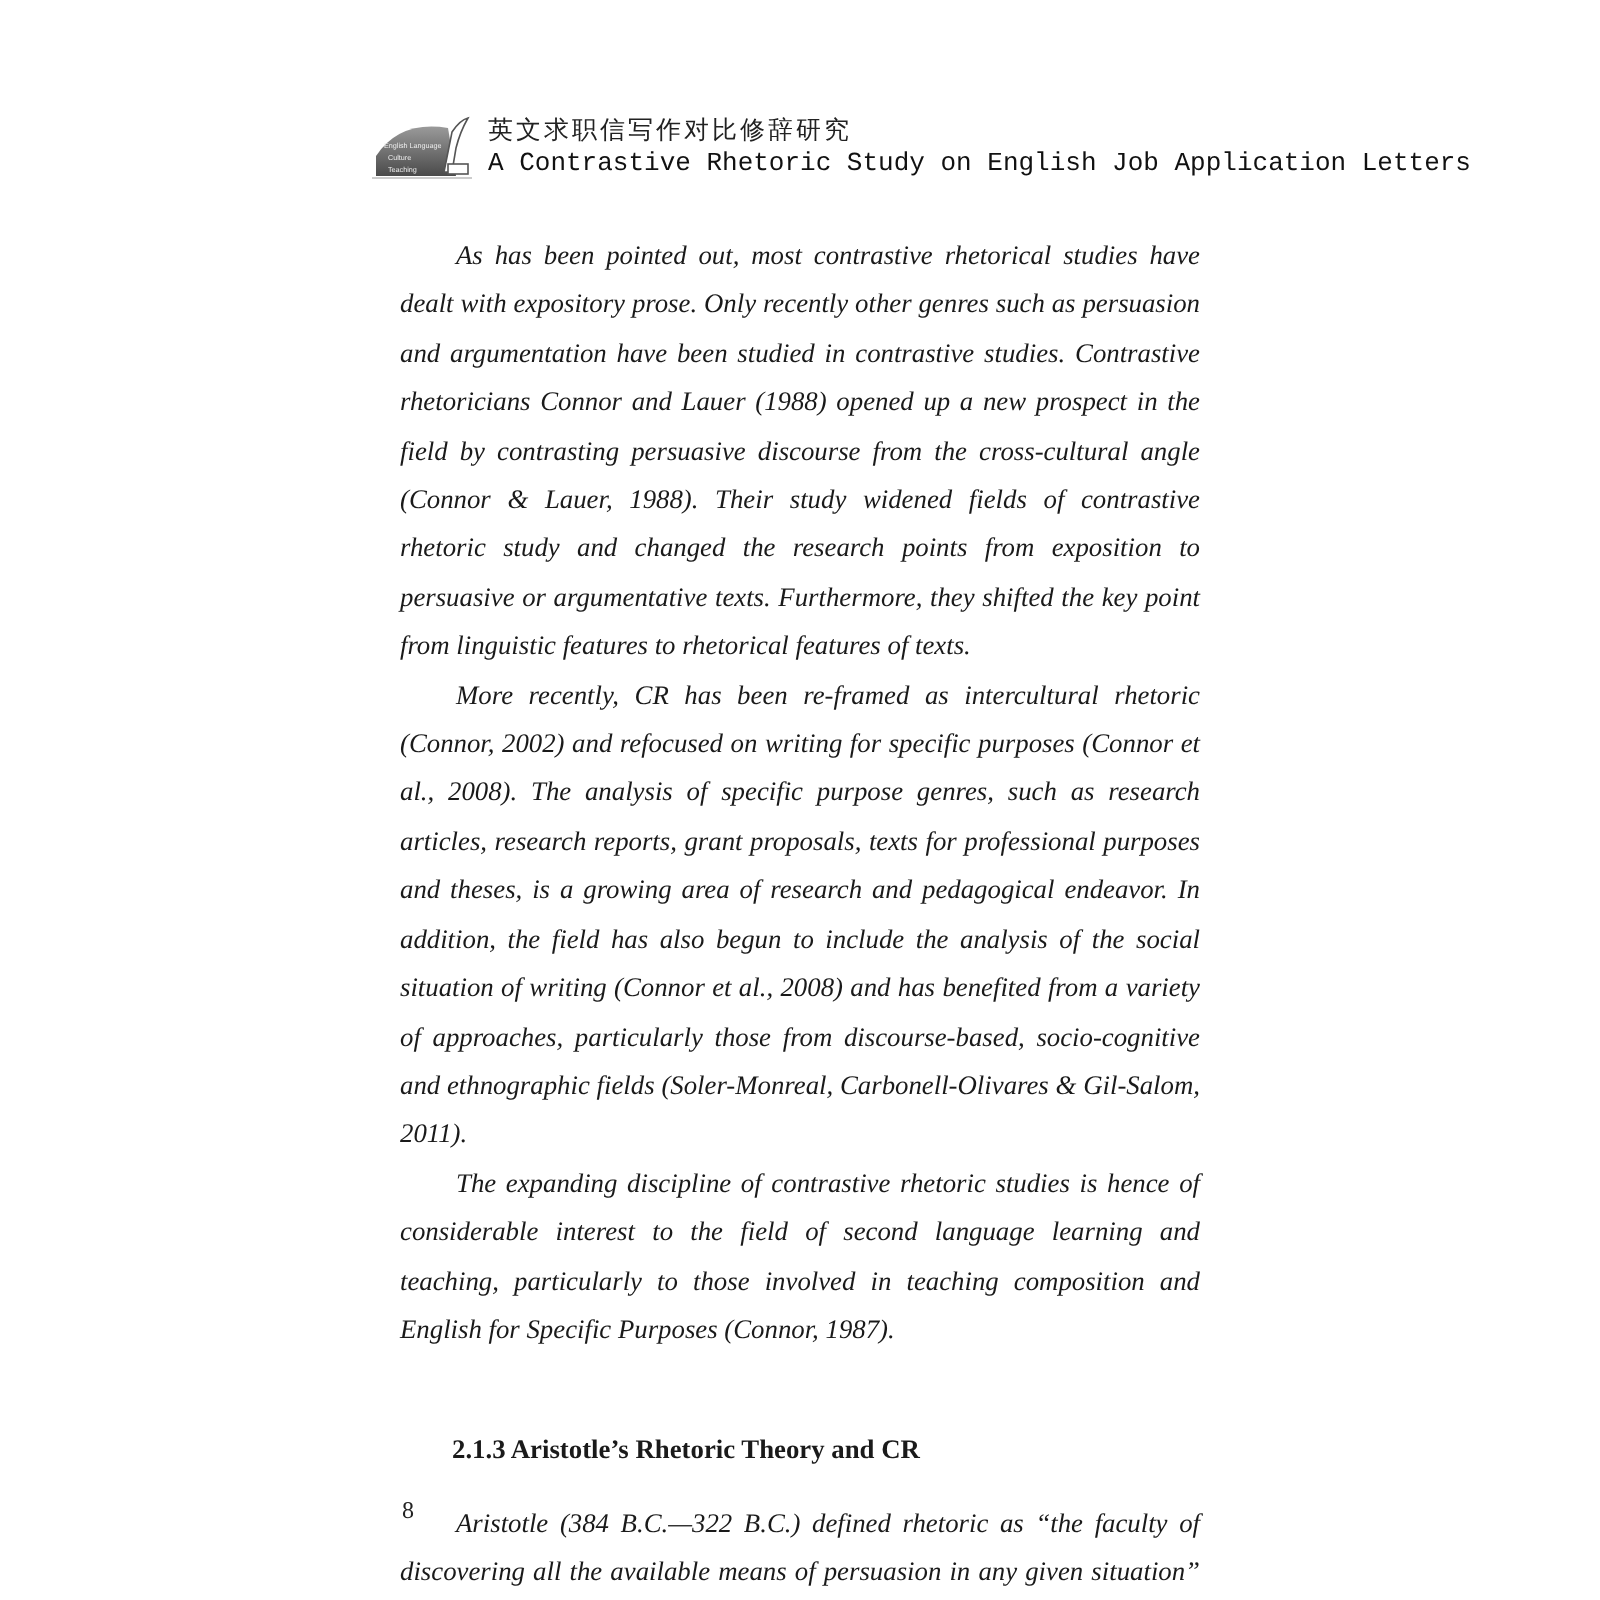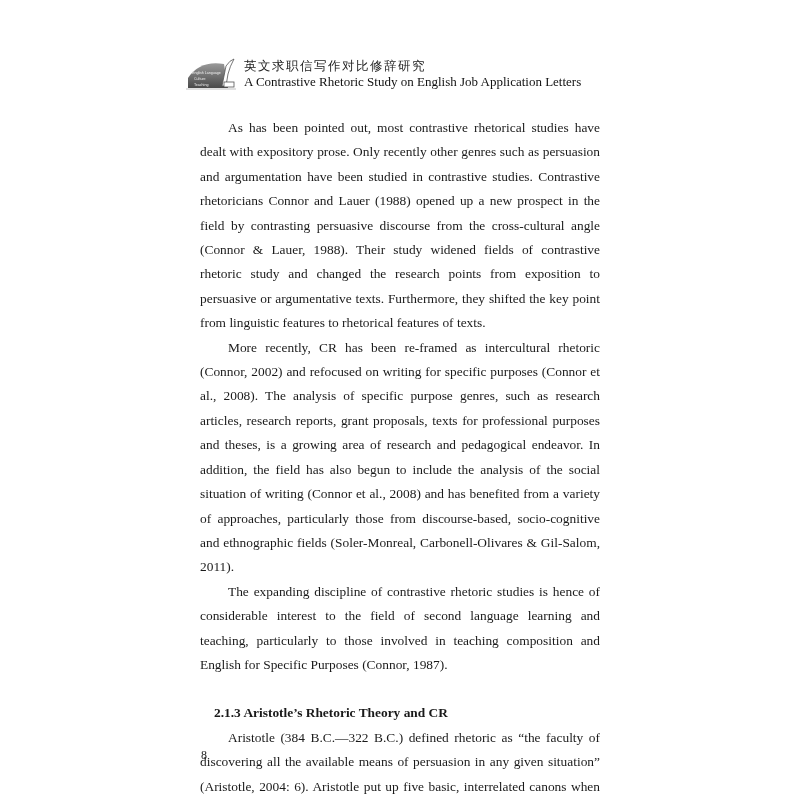--- a/index.html
+++ b/index.html
@@ -36,49 +36,51 @@
       margin-right: 6px;
     }
     .logo svg { display: block; }
     .header-text {
       display: flex;
       flex-direction: column;
       justify-content: center;
       line-height: 16px;
     }
     .header-cn {
-      font-family: Liberation Serif, serif;
+      font-family: Liberation Mono, monospace;
       font-size: 12.5px;
       letter-spacing: 1.5px;
       color: #222;
     }
     .header-en {
       font-size: 13px;
       color: #111;
+      font-family: Liberation Mono, monospace;
     }
     .body-text {
       position: absolute;
       left: 200px;
       top: 116px;
       width: 400px;
       font-size: 13.4px;
       line-height: 24.4px;
       text-align: justify;
       text-justify: inter-word;
     }
     .body-text p {
       margin: 0;
       text-indent: 28px;
+      font-style: italic;
     }
     .body-text p.first { text-indent: 28px; }
     .gap-before-heading { height: 24px; }
     .section-heading {
       font-weight: bold;
       text-indent: 14px;
-      margin: 0;
+      margin: 12px;
       font-size: 13.4px;
       line-height: 24.4px;
     }
     .page-number {
       position: absolute;
       left: 201px;
       top: 748px;
       font-size: 12px;
       color: #222;
     }

